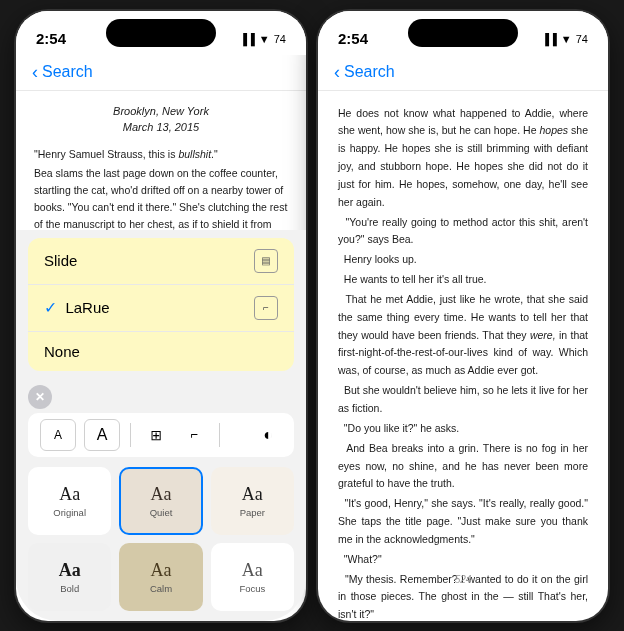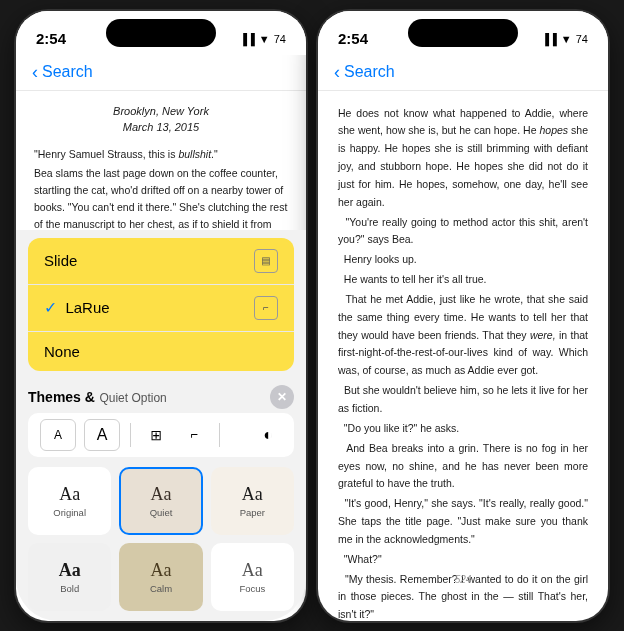--- a/index.html
+++ b/index.html
@@ -125,21 +125,21 @@
     .bottom-panel {
       position: absolute;
       bottom: 0;
       left: 0;
       right: 0;
       background: #f2f2f2;
       border-radius: 0 0 42px 42px;
       z-index: 30;
     }
     .panel-transition-menu {
-      background: #fde047;
+      background: #fef9c3;
       margin: 8px 12px;
       border-radius: 12px;
       overflow: hidden;
     }
     .panel-menu-item {
       display: flex;
       align-items: center;
       justify-content: space-between;
       padding: 11px 16px;
       border-bottom: 1px solid #e8e8e8;
@@ -351,24 +351,20 @@
           <span class="panel-menu-item-check">✓</span>
           <span class="panel-menu-item-label" style="margin-left:0; flex:1; padding-left:8px;">LaRue</span>
           <div class="panel-menu-item-icon">⌐</div>
         </div>
         <div class="panel-menu-item">
           <span class="panel-menu-item-label">None</span>
         </div>
       </div>
 
       <div class="panel-themes-header">
-        <div>
-          <span class="panel-themes-title">Themes &amp;</span>
-          <span style="font-size:12px; color:#555;"> Quiet Option</span>
-        </div>
         <div class="panel-close-btn">✕</div>
       </div>
 
       <div class="panel-font-controls">
         <div class="font-btn">
           <span class="font-btn-small">A</span>
         </div>
         <div class="font-btn">
           <span class="font-btn-large">A</span>
         </div>

